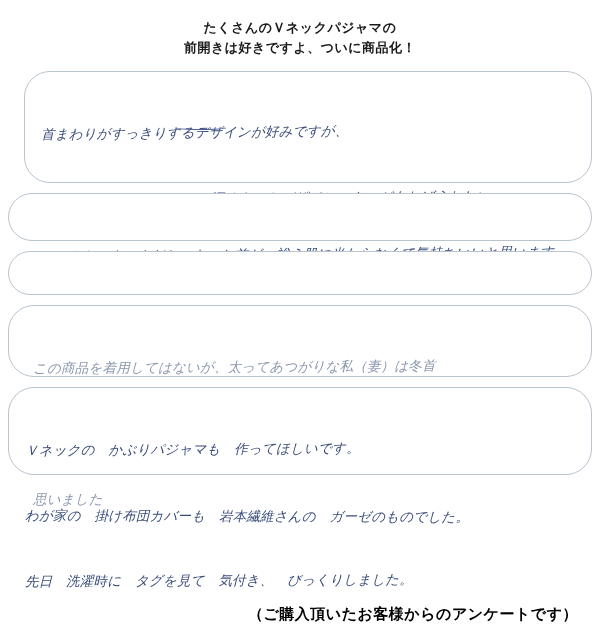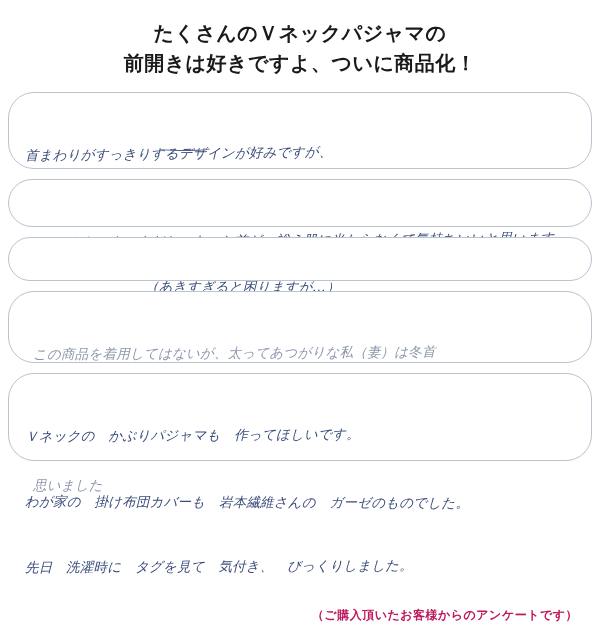--- a/index.html
+++ b/index.html
@@ -18,21 +18,21 @@
     position: relative;
     width: 600px;
     height: 636px;
     box-sizing: border-box;
   }
 
   
   .headline {
     padding-top: 18px;
     text-align: center;
-    font-size: 20px;
+    font-size: 13px;
     font-weight: bold;
     letter-spacing: 0.5px;
     line-height: 1.5;
     color: #1a1a1a;
   }
   .headline .line {
     display: block;
   }
 
   
@@ -72,21 +72,21 @@
   .tilt2 .row:nth-child(2) { transform: rotate(0.3deg); margin-left: 150px; font-size: 11px; }
   .tilt3 .row:nth-child(1) { transform: rotate(-0.3deg); }
   .tilt4 .row:nth-child(1) { transform: rotate(-0.4deg); }
   .tilt4 .row:nth-child(2) { transform: rotate(0.3deg); }
   .tilt4 .row:nth-child(3) { transform: rotate(-0.2deg); }
   .tilt5 .row:nth-child(1) { transform: rotate(-0.4deg); }
   .tilt5 .row:nth-child(2) { transform: rotate(0.2deg); }
   .tilt5 .row:nth-child(3) { transform: rotate(-0.3deg); }
   .tilt5 .row:nth-child(4) { transform: rotate(0.2deg); }
 
-  .bubble.b1 { height: 77px; }
+  .bubble.b1 { height: 112px; margin-left: 16px; }
   .bubble.b2 { height: 48px; }
   .bubble.b3 { height: 44px; }
   .bubble.b4 { height: 72px; padding-left: 24px; }
   .bubble.b5 { height: 88px; }
 
   
   .underline-mark {
     position: absolute;
     left: 150px;
     top: 52px;
@@ -94,23 +94,23 @@
     height: 5px;
     border-bottom: 1.5px solid #4a5f93;
     border-radius: 0 0 40% 40%;
   }
 
   
   .footer {
     position: absolute;
     right: 22px;
     bottom: 12px;
-    font-size: 12px;
+    font-size: 15px;
     font-weight: bold;
-    color: #be185d;
+    color: #000000;
     letter-spacing: 0.5px;
   }
 </style>
 </head>
 <body>
 
 <div class="page">
 
   <div class="headline">
     <span class="line">たくさんのＶネックパジャマの</span>

